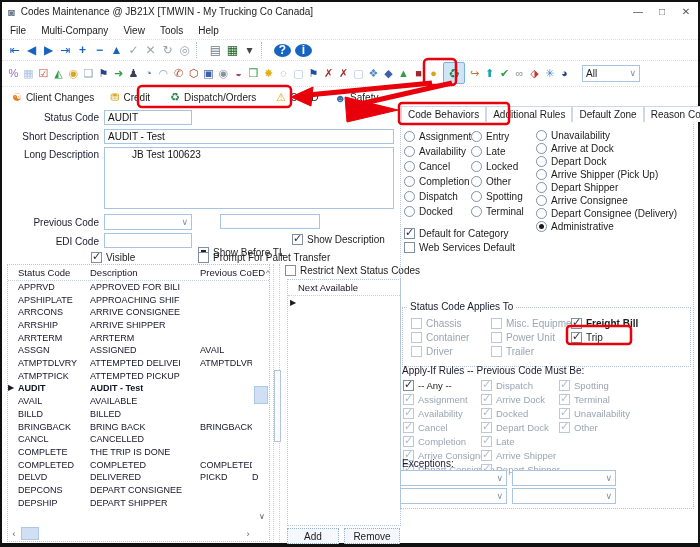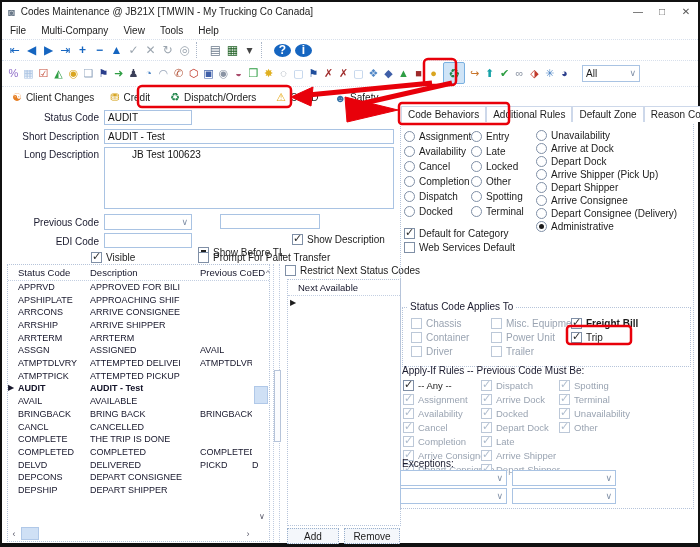--- a/index.html
+++ b/index.html
@@ -309,20 +309,27 @@
         </div>
         <div class="trow">
           <span class="gut"></span>
           <span class="cst">AVAIL</span>
           <span class="cds">AVAILABLE</span>
           <span class="cpv"></span>
           <span class="ced"></span>
         </div>
         <div class="trow">
           <span class="gut"></span>
+          <span class="cst">BILLD</span>
+          <span class="cds">BILLED</span>
+          <span class="cpv"></span>
+          <span class="ced"></span>
+        </div>
+        <div class="trow">
+          <span class="gut"></span>
           <span class="cst">BRINGBACK</span>
           <span class="cds">BRING BACK</span>
           <span class="cpv">BRINGBACK</span>
           <span class="ced"></span>
         </div>
         <div class="trow">
           <span class="gut"></span>
           <span class="cst">CANCL</span>
           <span class="cds">CANCELLED</span>
           <span class="cpv"></span>

